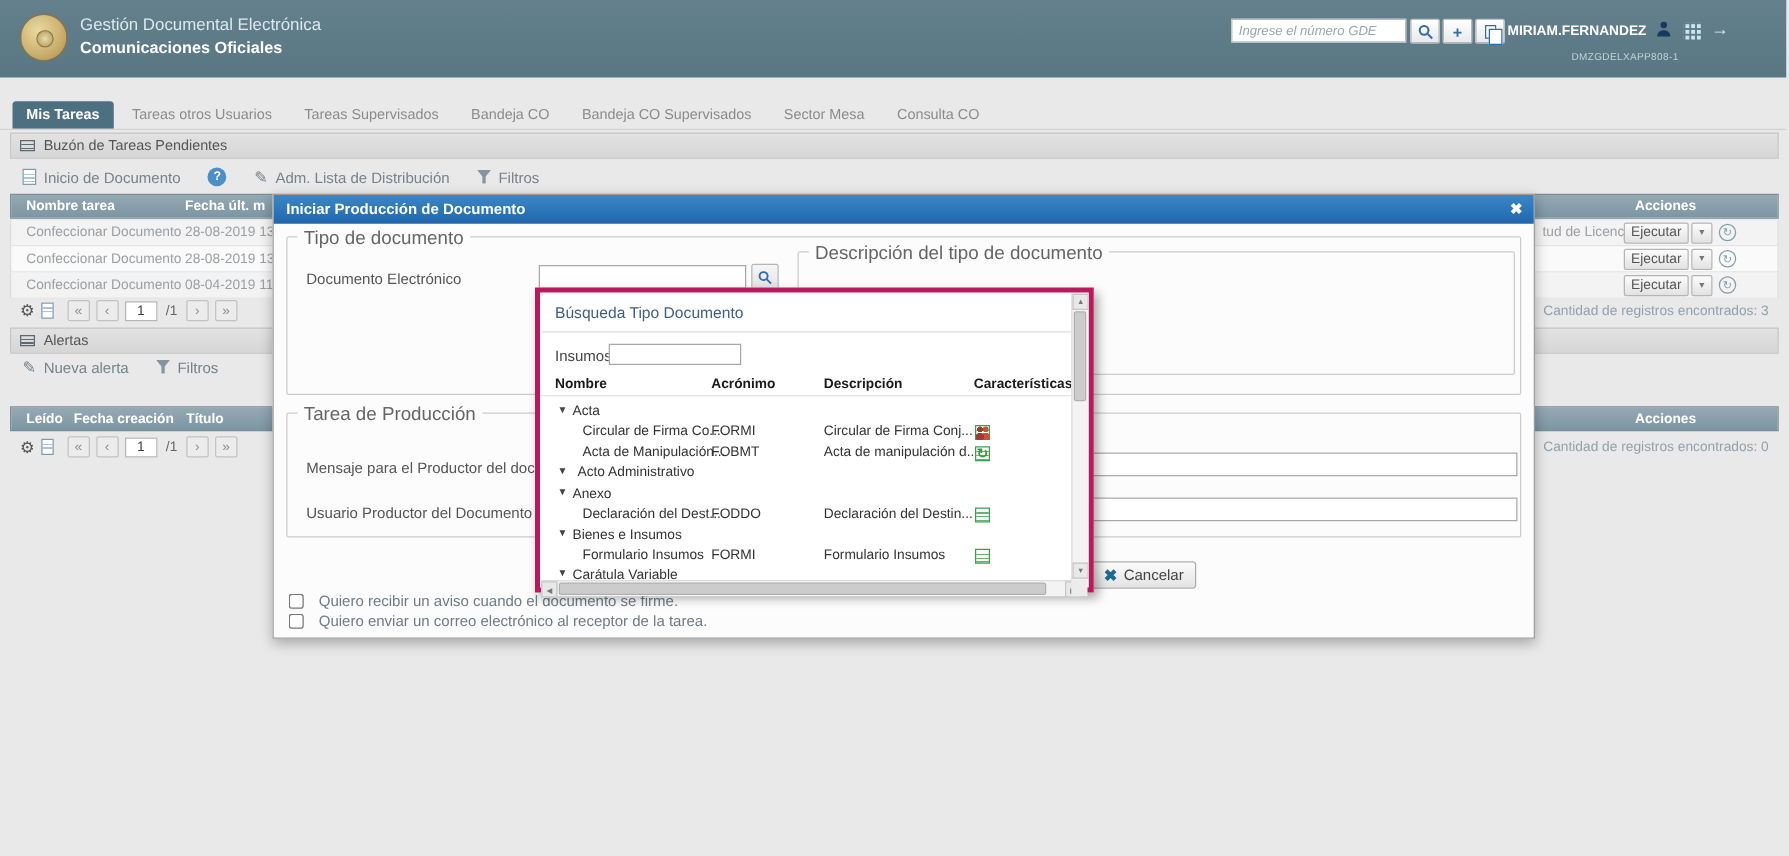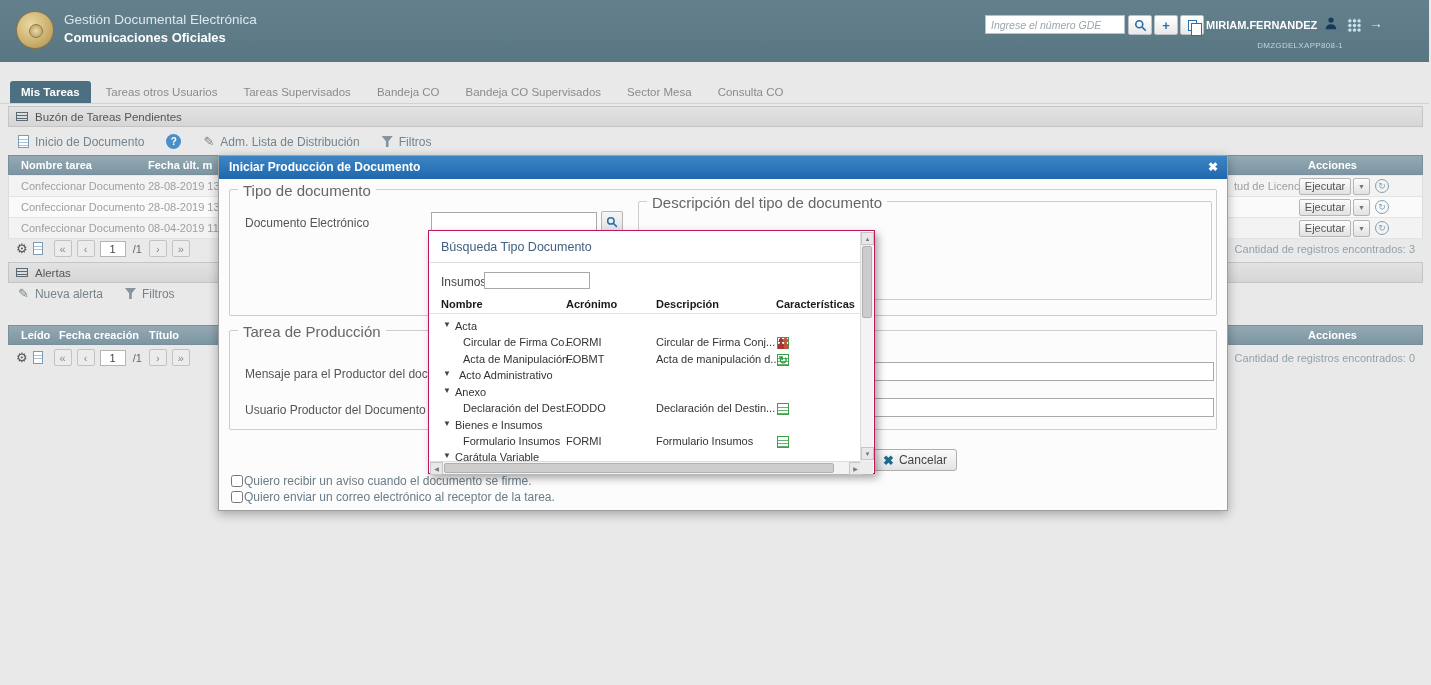--- a/index.html
+++ b/index.html
@@ -82,25 +82,25 @@
   .mclose{position:absolute;right:9px;top:0;height:23px;line-height:23px;color:#fff;font-size:12px;font-weight:bold;cursor:pointer}
   .fieldset{position:absolute;border:1px solid #ccc;border-radius:2px}
   .legend{position:absolute;top:-8px;left:8px;background:#fcfcfc;padding:0 5px;font-size:15px;color:#666;white-space:nowrap}
   .mlabel{position:absolute;font-size:12px;color:#555;white-space:nowrap}
   .minput{position:absolute;height:19px;border:1px solid #a9a9a9;background:#fff;font-size:11px;padding:0 4px;font-family:"Liberation Sans",sans-serif}
   .msearchbtn{position:absolute;width:22px;height:21px;background:linear-gradient(#f6f6f6,#e2e2e2);border:1px solid #b5b5b5;
         border-radius:2px;display:flex;align-items:center;justify-content:center;cursor:pointer}
   .cancelbtn{position:absolute;width:84px;height:22px;background:linear-gradient(#fbfbfb,#e3e3e3);border:1px solid #adadad;
         border-radius:3px;display:flex;align-items:center;justify-content:center;gap:5px;font-size:12px;color:#444;cursor:pointer}
   .cancelx{color:#1d6a8f;font-weight:bold;font-size:13px}
-  .cbrow{position:absolute;display:flex;align-items:center;gap:1px;font-size:12px;color:#6b7c87}
+  .cbrow{position:absolute;display:flex;align-items:center;gap:12px;font-size:12px;color:#6b7c87}
   .cbrow input{width:12px;height:12px;cursor:pointer}
 
   
-  .popup{position:absolute;left:428px;top:230px;width:447px;height:244px;background:#fff;border:1px solid #be185d;
+  .popup{position:absolute;left:428px;top:230px;width:447px;height:244px;background:#fff;border:4px solid #be185d;
         box-shadow:3px 4px 8px rgba(0,0,0,.35);z-index:20}
   .ptitle{position:absolute;left:12px;top:9px;font-size:12.5px;color:#41607e}
   .pline{position:absolute;left:1px;top:31px;width:431px;height:1px;background:#ddd}
   .plabel{position:absolute;left:12px;top:44px;font-size:12px;color:#444}
   .pinput2{position:absolute;left:55px;top:41px;width:106px;height:17px;border:1px solid #a9a9a9;font-size:11px;padding:0 3px;font-family:"Liberation Sans",sans-serif}
   .phead{position:absolute;left:0;top:66px;width:432px;height:17px;border-bottom:1px solid #e3e3e3}
   .phead span{position:absolute;top:1px;font-size:11px;font-weight:bold;color:#1a1a1a}
   .prows{position:absolute;left:0;top:84px;width:432px;height:146px;overflow:hidden}
   .prow{position:absolute;left:0;width:432px;height:15px;font-size:11px;color:#333;cursor:pointer}
   .prow span{position:absolute;top:1px;white-space:nowrap}

